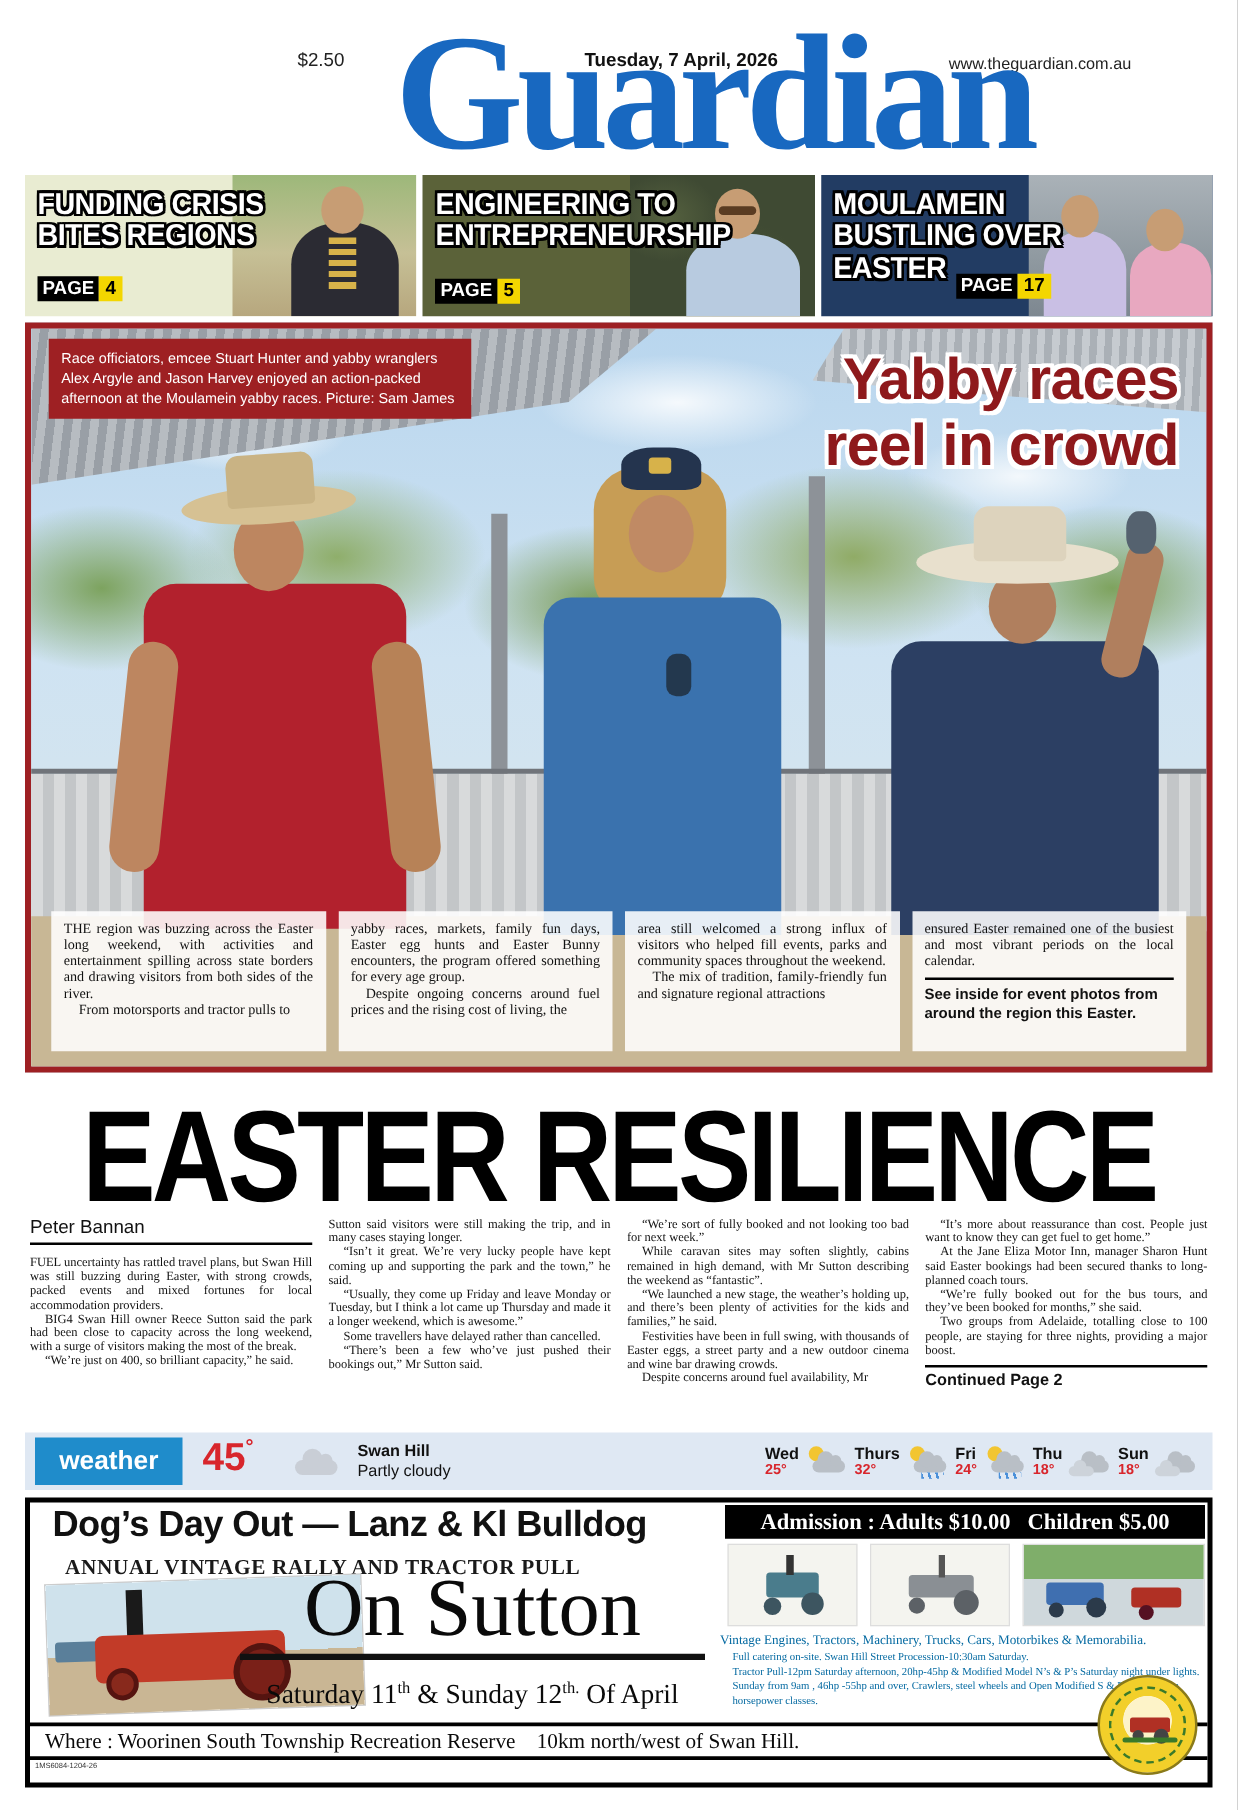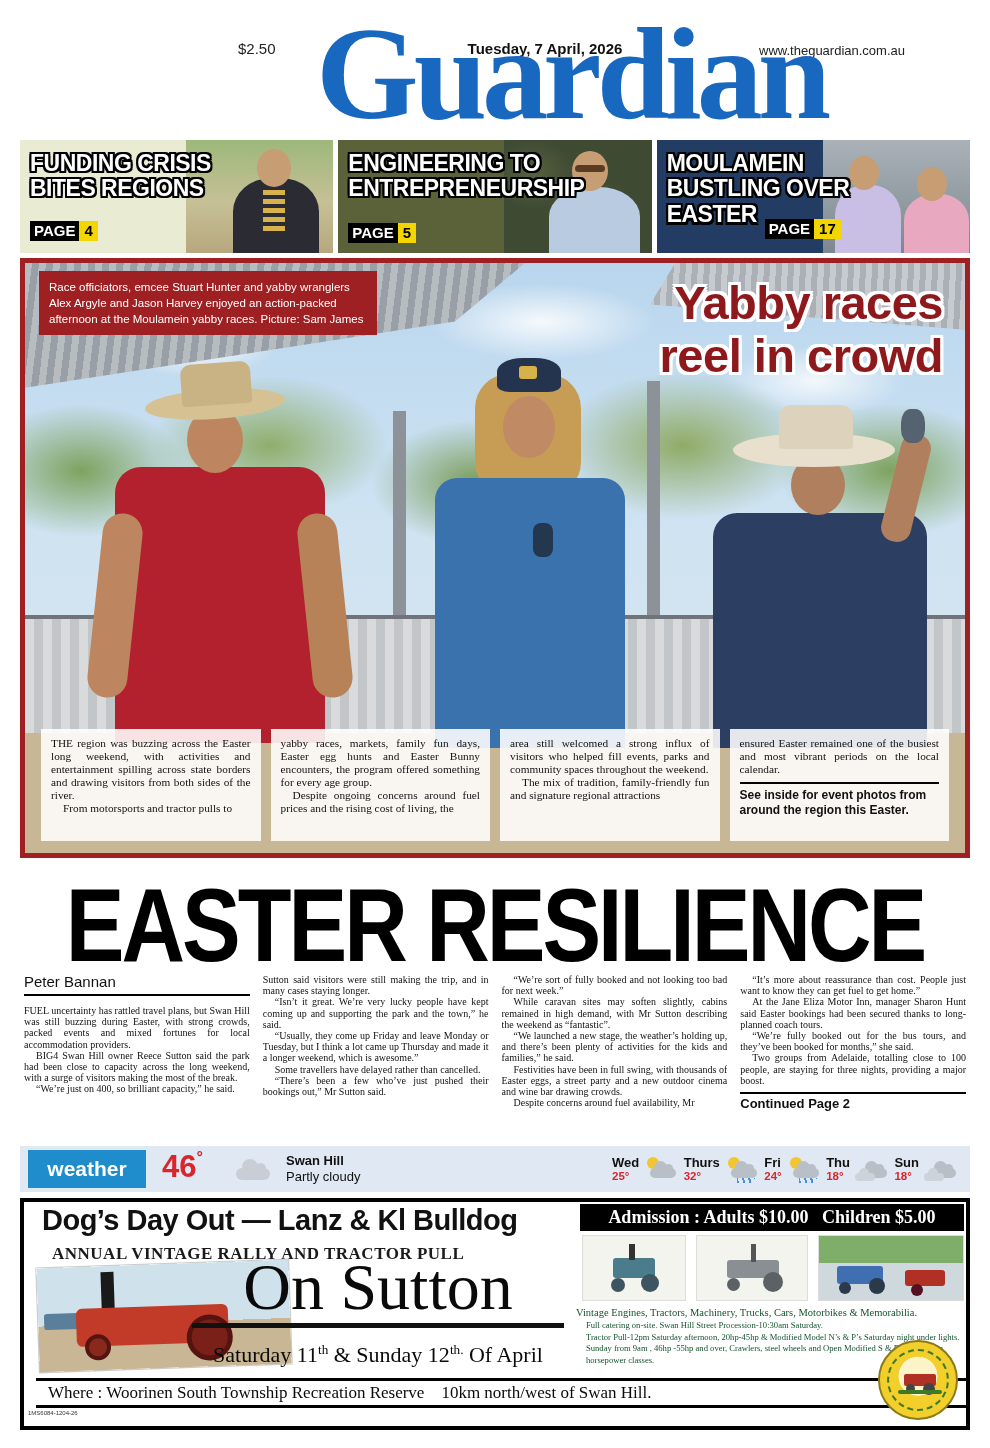--- a/index.html
+++ b/index.html
@@ -135,24 +135,24 @@
   .sk1 { left:558px; width:104px; } .sk2 { left:672px; width:112px; }
   .sk3 { left:794px; width:146px; background:linear-gradient(180deg,#7fae6a 0 42%,#cfd8dc 42% 100%); }
   .mini { position:absolute; }
   .mt-body { border-radius:3px; }
   .ad-photo { position:absolute; left:14px; top:62px; width:252px; height:104px; transform:rotate(-2deg); box-shadow:0 0 0 1px #ccc;
     background:linear-gradient(180deg,#cfe2ec 0 56%,#c9b694 56% 100%); overflow:hidden; }
   .tr { position:absolute; }
   .ad-display { position:absolute; left:168px; top:50px; width:372px; text-align:center; font-family:"Liberation Serif",serif; font-size:66px; line-height:1.05; color:#0a0a0a; border-bottom:5px solid #111; padding-bottom:2px; white-space:nowrap; }
   .ad-dates { position:absolute; left:168px; top:140px; width:372px; text-align:center; font-family:Liberation Serif, serif; font-size:22px; color:#0a0a0a; }
   .ad-dates sup { font-size:60%; vertical-align:super; }
-  .ad-fine { position:absolute; left:552px; top:104px; width:392px; font-family:"Liberation Serif",serif; color:#14532d; line-height:1.35; }
+  .ad-fine { position:absolute; left:552px; top:104px; width:392px; font-family:"Liberation Serif",serif; color:#0369a1; line-height:1.35; }
   .ad-fine .f1 { font-size:10.5px; }
   .ad-fine .fs { font-size:8.6px;margin-left:10px; }
-  .ad-footer { position:absolute; left:12px; right:0; top:176px; height:30px; border-top:3px solid #000; border-bottom:3px solid #000; font-family:"Liberation Serif",serif; font-size:17px; line-height:24px; padding-left:12px; white-space:pre-wrap; color:#0a0a0a; }
+  .ad-footer { position:absolute; left:0; right:0; top:176px; height:30px; border-top:3px solid #000; border-bottom:3px solid #000; font-family:"Liberation Serif",serif; font-size:17px; line-height:24px; padding-left:12px; white-space:pre-wrap; color:#0a0a0a; }
   .ad-code { position:absolute; left:4px; top:208px; font-size:6px; color:#333; }
   .club-logo { position:absolute; right:8px; top:138px; width:80px; height:80px; border-radius:50%;
     background:radial-gradient(circle at 50% 45%, #fdf3c8 0 34%, #f2cf2a 35% 100%); border:2px solid #8a7a1a; z-index:5; }
   .club-ring { position:absolute; inset:7px; border:2px dashed #3a7a2a; border-radius:50%; }
   .club-tractor { position:absolute; left:24px; top:32px; width:32px; height:12px; background:#b03024; border-radius:2px; }
   .club-tractor::before { content:""; position:absolute; left:2px; bottom:-7px; width:9px; height:9px; background:#444; border-radius:50%; }
   .club-tractor::after { content:""; position:absolute; right:1px; bottom:-9px; width:12px; height:12px; background:#444; border-radius:50%; }
   .club-ground { position:absolute; left:18px; top:48px; width:44px; height:4px; background:#3a7a2a; border-radius:2px; }
 </style>
 </head>
@@ -298,21 +298,21 @@
       <p class="ind">At the Jane Eliza Motor Inn, manager Sharon Hunt said Easter bookings had been secured thanks to long-planned coach tours.</p>
       <p class="ind">“We’re fully booked out for the bus tours, and they’ve been booked for months,” she said.</p>
       <p class="ind">Two groups from Adelaide, totalling close to 100 people, are staying for three nights, providing a major boost.</p>
       <div class="continued">Continued Page 2</div>
     </div>
   </div>
 
   <div class="weather">
     <div class="w-label">weather</div>
     <div class="w-temp">
-      <span>46</span><span class="deg">°</span>
+      <span>45</span><span class="deg">°</span>
     </div>
     <div class="w-icon-main">
       <div class="bigcloud">
           <div class="c1"></div>
         </div>
     </div>
     <div class="w-loc">
       <div class="loc-name">Swan Hill</div>
       <div>Partly cloudy</div>
     </div>

